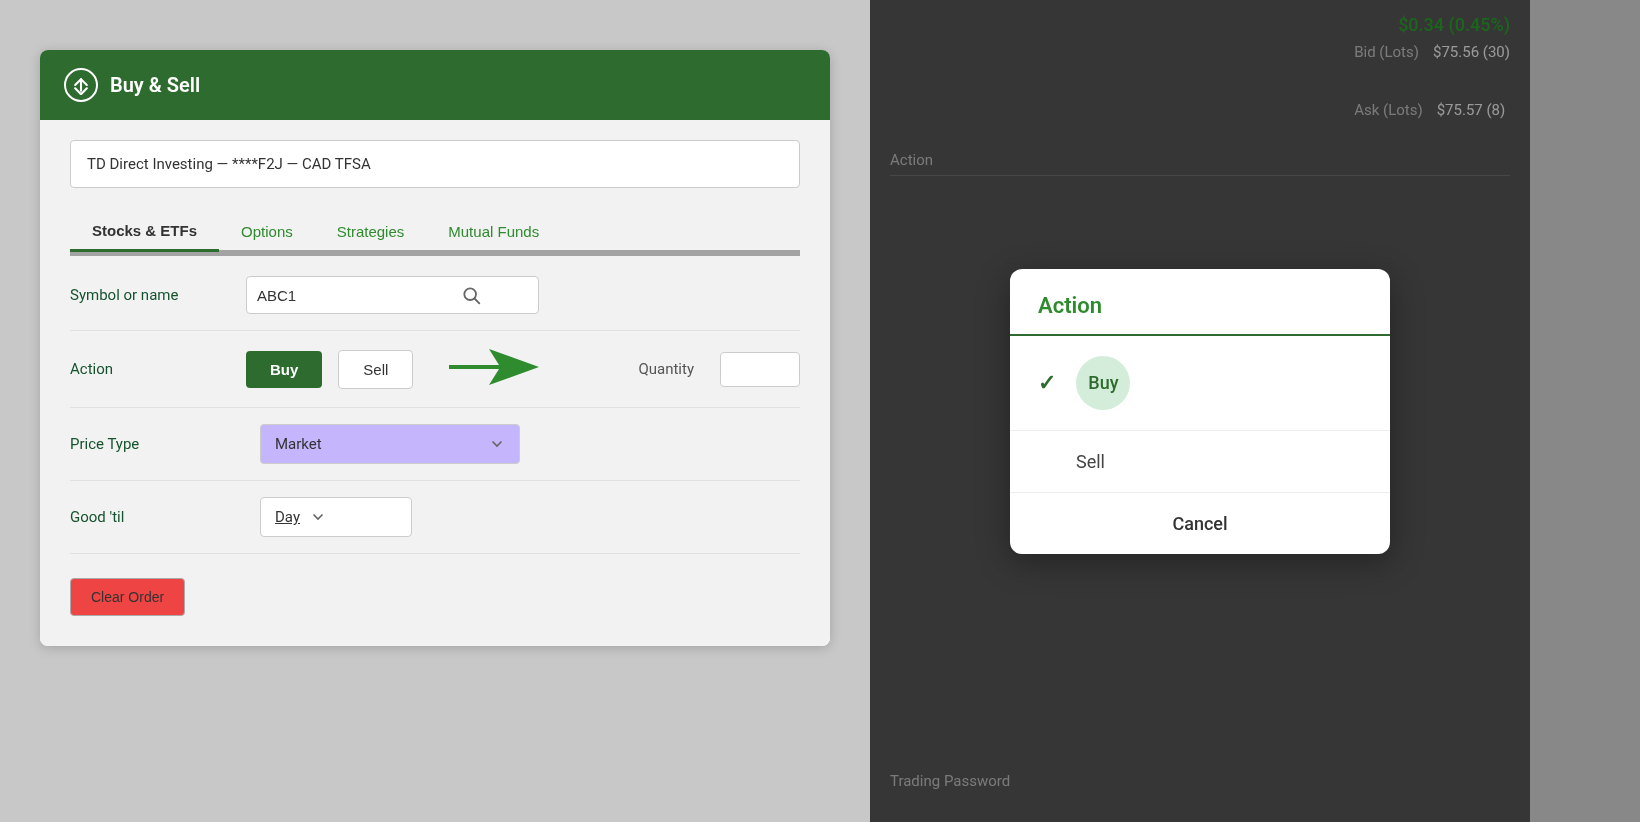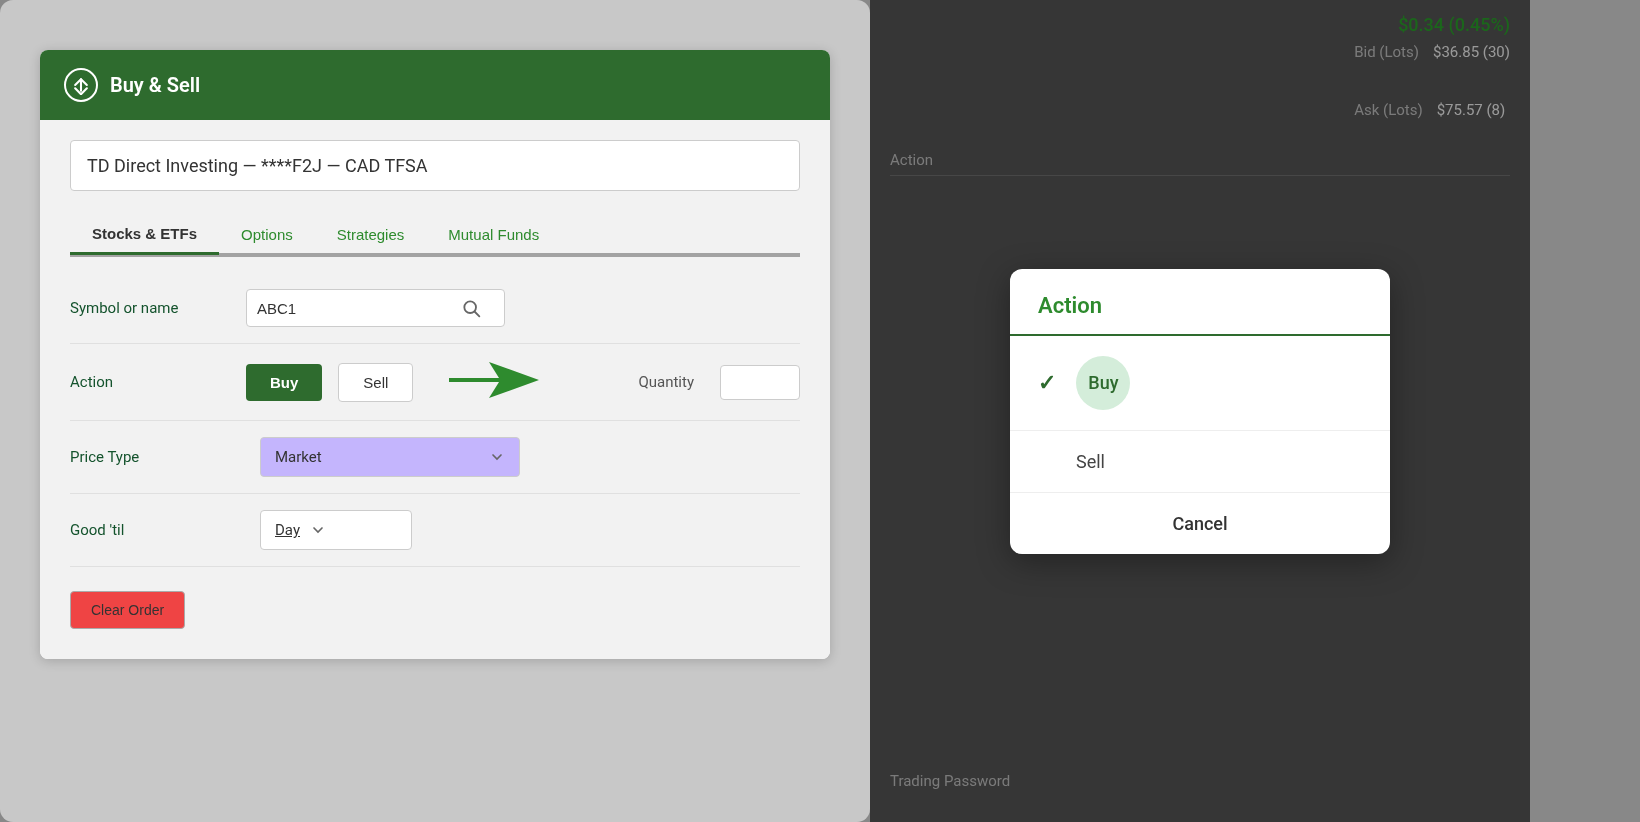--- a/index.html
+++ b/index.html
@@ -14,21 +14,20 @@
 
     
     .left-panel {
       width: 870px;
       height: 822px;
       background: #c8c8c8;
       display: flex;
       align-items: flex-start;
       justify-content: center;
       padding: 50px 30px;
-      border-radius: 13px;
     }
 
     .buy-sell-card {
       width: 790px;
       background: #fff;
       border-radius: 8px;
       overflow: hidden;
       box-shadow: 0 2px 12px rgba(0,0,0,0.18);
     }
 
@@ -65,30 +64,30 @@
     .card-body {
       padding: 20px 30px 30px;
       background: #f2f2f2;
     }
 
     .account-selector {
       background: #fff;
       border: 1px solid #ccc;
       border-radius: 4px;
       padding: 14px 16px;
-      font-size: 18px;
+      font-size: 15px;
       color: #333;
       margin-bottom: 24px;
       width: 100%;
     }
 
     .tabs-row {
       display: flex;
-      border-bottom: 4px solid #a3a3a3;
-      margin-bottom: 16px;
+      border-bottom: 6px solid #a3a3a3;
+      margin-bottom: 4px;
     }
 
     .tab {
       padding: 10px 22px;
       font-size: 15px;
       cursor: pointer;
       color: #2e8b2e;
       background: none;
       border: none;
       font-weight: 500;
@@ -117,21 +116,21 @@
     }
 
     .symbol-input-wrap {
       display: flex;
       align-items: center;
       border: 1px solid #ccc;
       border-radius: 4px;
       background: #fff;
       padding: 8px 10px;
       gap: 24px;
-      width: 259px;
+      width: 293px;
     }
 
     .symbol-input {
       border: none;
       outline: none;
       font-size: 15px;
       color: #333;
       width: 180px;
       background: transparent;
     }
@@ -469,21 +468,21 @@
     </div>
   </div>
 </div>
 
 <div class="right-panel">
   <div class="right-top-info">
     <span class="price-change">$0.34 (0.45%)</span>
     <div class="bid-ask-row">
       <div class="bid-ask-item">
         <span>Bid (Lots)</span>
-        <span class="value">$36.85 (30)</span>
+        <span class="value">$75.56 (30)</span>
       </div>
       <div class="bid-ask-item">
         <span>Ask (Lots)</span>
         <span class="value">$75.57 (8)</span>
       </div>
     </div>
   </div>
 
   <div class="right-form-area">
     <div class="right-label">Action</div>

